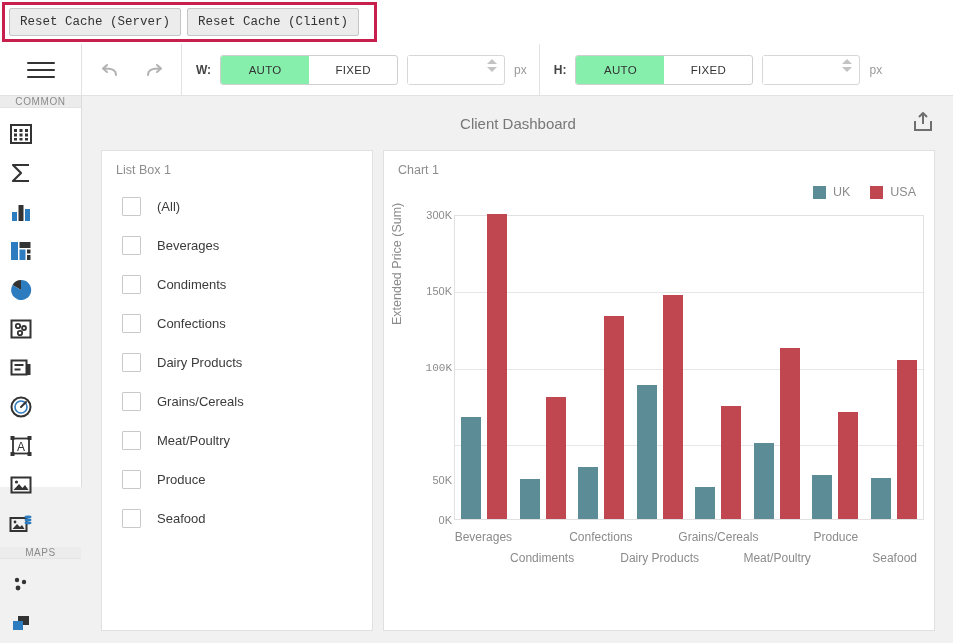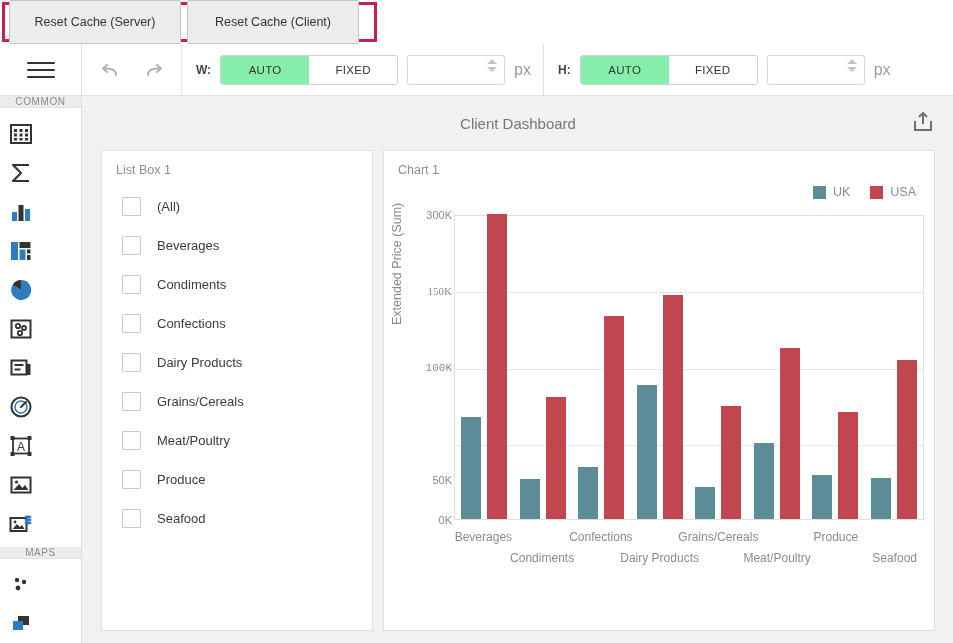--- a/index.html
+++ b/index.html
@@ -23,27 +23,27 @@
   }
   .reset-highlight {
     position: absolute; left: 2px; top: 2px;
     width: 375px; height: 40px;
     border: 3px solid #c8204d;
     background: #ffffff;
     padding: 3px 4px;
     display: flex; align-items: center; gap: 6px;
   }
   .reset-btn {
-    height: 44px;
+    height: 28px;
     background: #ececec;
     border: 1px solid #c6c6c6;
     border-radius: 2px;
     color: #333;
     font-size: 12.5px;
-    font-family: Liberation Sans, sans-serif;
+    font-family: Liberation Mono, monospace;
     cursor: pointer;
     padding: 0 10px;
     white-space: nowrap;
   }
   .reset-btn.server { width: 172px; }
   .reset-btn.client { width: 172px; }
 
   
   .toolbar {
     position: absolute; left: 0; top: 44px;
@@ -107,26 +107,26 @@
     position: absolute; right: 7px; top: 3px;
     display: flex; flex-direction: column; gap: 3px;
   }
   .spin .arrows span {
     width: 0; height: 0; cursor: pointer;
     border-left: 5px solid transparent;
     border-right: 5px solid transparent;
   }
   .spin .arrows .up { border-bottom: 5px solid #c3c3c3; }
   .spin .arrows .dn { border-top: 5px solid #c3c3c3; }
-  .px { font-size: 16px; color: #9a9a9a; }
+  .px { font-size: 12px; color: #9a9a9a; }
 
   
   .sidebar {
     position: absolute; left: 0; top: 96px;
-    width: 82px; height: 547px;
+    width: 82px; height: 391px;
     background: #ffffff;
     border-right: 1px solid #dcdcdc;
     display: flex; flex-direction: column;
   }
   .sb-header {
     height: 22px; background: #ececec;
     display: flex; align-items: center; justify-content: center;
     font-size: 10px; color: #8a8a8a; letter-spacing: .6px;
     border-bottom: 1px solid #e3e3e3;
   }
@@ -511,21 +511,21 @@
               <span class="legend-label">USA</span>
             </div>
           </div>
 
           <div class="plot-wrap">
             <div class="ylabel">Extended Price (Sum)</div>
             <div class="yticks-col" id="yticks">
                 <div class="ytick" style="top: 305px;">0K</div>
                 <div class="ytick" style="top: 228.75px; margin-top: 36px;">50K</div>
                 <div class="ytick" style="top: 152.5px; font-family: Liberation Mono, monospace;">100K</div>
-                <div class="ytick" style="top: 76.25px; font-family: Liberation Serif, serif;">150K</div>
+                <div class="ytick" style="top: 76.25px;">150K</div>
                 <div class="ytick" style="top: 0px;">300K</div>
               </div>
             <div class="plot">
               <div id="grid">
                   <div class="gridline" style="top: 228.75px;"></div>
                   <div class="gridline" style="top: 152.5px;"></div>
                   <div class="gridline" style="top: 76.25px;"></div>
                 </div>
               <div class="bars" id="bars">
                   <div class="group">

